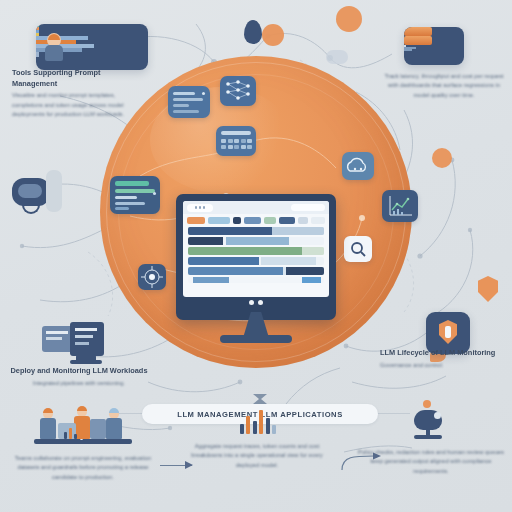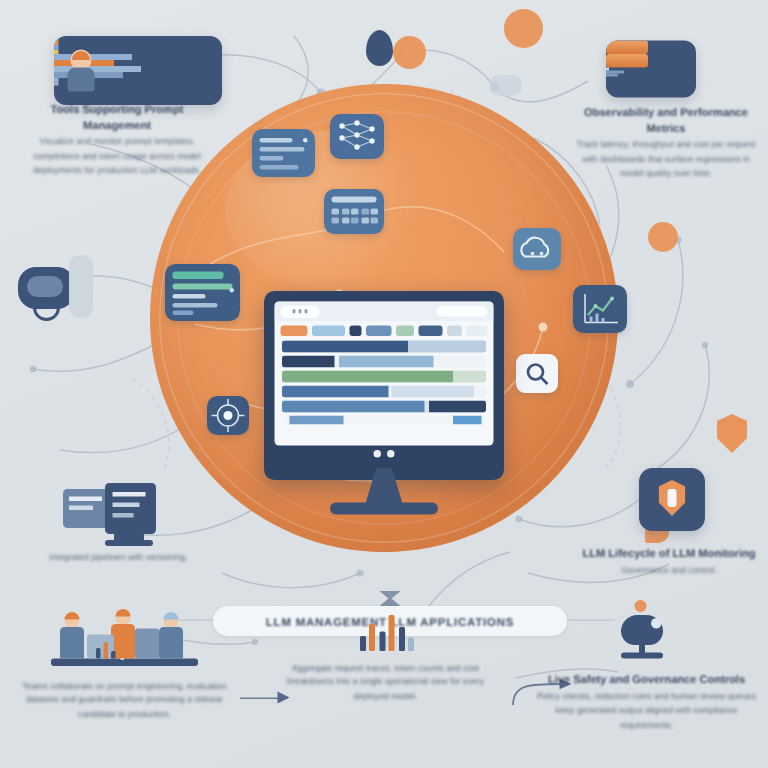--- a/index.html
+++ b/index.html
@@ -248,35 +248,34 @@
     <div class="dot" style="left:33px;top:27px;width:3px;height:3px;background:#7aa7d6"></div>
     <div class="dot" style="left:33px;top:34px;width:3px;height:3px;background:#e0c35a"></div>
     <div class="row" style="left:40px;top:10px;width:52px;height:4px;background:#8fb0d4"></div>
     <div class="row" style="left:40px;top:18px;width:40px;height:4px;background:#e0823f"></div>
     <div class="row" style="left:40px;top:26px;width:58px;height:4px;background:#9ab7d6"></div>
     <div class="row" style="left:40px;top:33px;width:46px;height:4px;background:#7d9cc0"></div>
     <div class="dot" style="right:6px;top:7px;width:2.5px;height:2.5px;background:#9db4d0"></div>
     <div class="dot" style="right:6px;bottom:6px;width:2.5px;height:2.5px;background:#9db4d0"></div>
   </div>
 
-  <div style="position:absolute;left:12px;top:68px;width:132px;text-align:center">
+  <div style="position:absolute;left:12px;top:68px;width:132px;text-align:left">
     <div class="phead">Tools Supporting Prompt Management</div>
     <div class="pbody" style="margin-top:2px">Visualize and monitor prompt templates, completions and token usage across model deployments for production LLM workloads.</div>
   </div>
 
   <div class="card-dark" style="left:404px;top:27px;width:60px;height:38px;">
     <div class="row" style="left:8px;top:9px;width:28px;height:9px;border-radius:2px;background:linear-gradient(180deg,#eda264,#d9793c)"></div>
     <div class="row" style="left:8px;top:21px;width:28px;height:9px;border-radius:2px;background:linear-gradient(180deg,#eda264,#d9793c)"></div>
     <div class="dot" style="left:41px;top:24px;width:2.4px;height:2.4px;background:#cfdcea"></div>
     <div class="row" style="right:7px;top:6px;width:12px;height:2px;background:#7f9cbd"></div>
     <div class="row" style="right:7px;top:11px;width:8px;height:2px;background:#7f9cbd"></div>
   </div>
 
   <div style="position:absolute;left:380px;top:70px;width:128px;text-align:center">
-    <div class="phead">Observability and Performance Metrics</div>
     <div class="pbody" style="margin-top:2px">Track latency, throughput and cost per request with dashboards that surface regressions in model quality over time.</div>
   </div>
 
   <div class="tile blurry" style="left:168px;top:86px;width:42px;height:32px;background:#4e74a0">
     <div class="row" style="left:5px;top:6px;width:22px;height:3px;background:#bcd2e6"></div>
     <div class="row" style="left:5px;top:12px;width:30px;height:3px;background:#a9c2da"></div>
     <div class="row" style="left:5px;top:18px;width:16px;height:3px;background:#9bb6d1"></div>
     <div class="row" style="left:5px;top:24px;width:26px;height:3px;background:#8fadcb"></div>
     <div class="dot" style="right:5px;top:6px;width:3px;height:3px;background:#d9e6f2"></div>
   </div>
@@ -438,28 +437,29 @@
     <div style="position:absolute;left:4px;top:9px;width:22px;height:3px;background:#e4ebf2"></div>
     <div style="position:absolute;left:4px;top:15px;width:16px;height:3px;background:#cdd9e5"></div>
     <div style="position:absolute;left:28px;top:0;width:34px;height:34px;border-radius:3px;background:#3d5377"></div>
     <div style="position:absolute;left:33px;top:6px;width:22px;height:3px;background:#e4ebf2"></div>
     <div style="position:absolute;left:33px;top:13px;width:18px;height:3px;background:#c5d3e2"></div>
     <div style="position:absolute;left:33px;top:20px;width:14px;height:3px;background:#a8bbd0"></div>
     <div style="position:absolute;left:34px;top:32px;width:20px;height:8px;border-radius:3px 3px 0 0;background:#3d5377"></div>
     <div style="position:absolute;left:28px;top:38px;width:32px;height:4px;border-radius:2px;background:#3d5377"></div>
   </div>
   <div style="position:absolute;left:4px;top:366px;width:150px;text-align:center">
+    <div class="phead">Deploy and Monitoring LLM Workloads</div>
     <div class="pbody" style="margin-top:2px">Integrated pipelines with versioning.</div>
   </div>
 
   <div style="position:absolute;left:426px;top:312px;width:44px;height:42px;background:#3d5377;border-radius:9px;box-shadow:0 3px 8px rgba(40,60,90,.2)">
     <div class="shield" style="left:13px;top:8px;width:18px;height:24px;background:#e8945a"></div>
     <div style="position:absolute;left:19px;top:14px;width:6px;height:12px;border-radius:2px;background:#f3f7fb"></div>
   </div>
-  <div style="position:absolute;left:380px;top:364px;width:132px;text-align:center">
+  <div style="position:absolute;left:380px;top:348px;width:132px;">
     <div class="phead">LLM Lifecycle of LLM Monitoring</div>
     <div class="pbody" style="margin-top:2px">Governance and control.</div>
   </div>
 
   <div class="divider" style="left:112px;top:413px;width:36px;"></div>
   <div class="divider" style="left:372px;top:413px;width:38px;"></div>
   <div class="title-pill">
     <span class="t">LLM MANAGEMENT LLM APPLICATIONS</span>
   </div>
   <div style="position:absolute;left:253px;top:394px;width:14px;height:10px;">
@@ -529,17 +529,16 @@
   </div>
 
   <div class="bcell" style="left:356px;top:398px;">
     <div class="art" style="height:44px">
       <div style="position:absolute;left:47px;top:2px;width:8px;height:8px;border-radius:50%;background:#e8945a"></div>
       <div style="position:absolute;left:38px;top:12px;width:28px;height:20px;border-radius:12px 12px 10px 10px;background:#3d5377"></div>
       <div style="position:absolute;left:58px;top:14px;width:7px;height:7px;border-radius:50%;background:#dfe7ef"></div>
       <div style="position:absolute;left:50px;top:30px;width:4px;height:8px;background:#3d5377"></div>
       <div style="position:absolute;left:38px;top:37px;width:28px;height:4px;border-radius:2px;background:#3d5377"></div>
     </div>
-    <div class="phead">Live Safety and Governance Controls</div>
     <div class="pbody" style="margin-top:2px">Policy checks, redaction rules and human review queues keep generated output aligned with compliance requirements.</div>
   </div>
 
 </div>
 
 </body></html>

